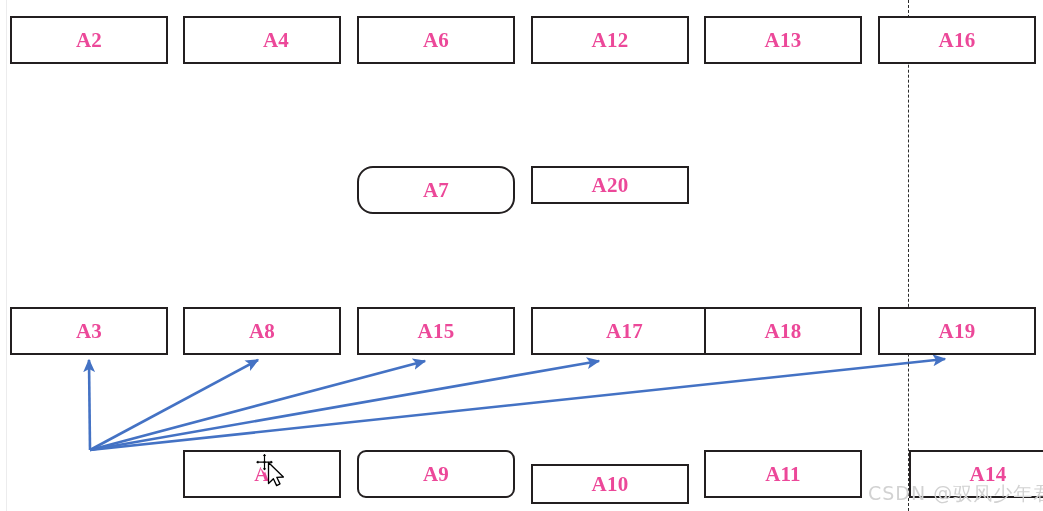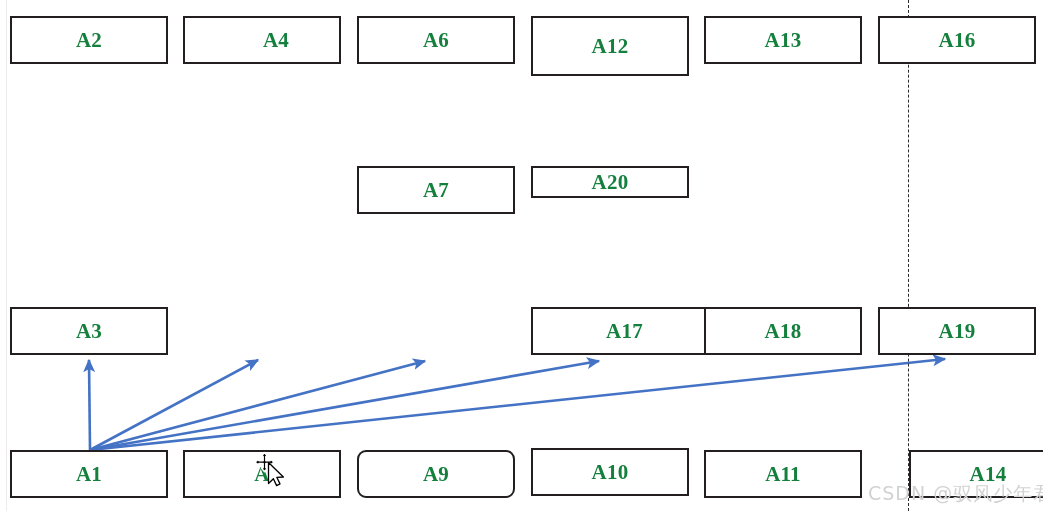--- a/index.html
+++ b/index.html
@@ -34,21 +34,21 @@
   .node {
     position: absolute;
     box-sizing: border-box;
     border: 2.2px solid #231f20;
     background: #ffffff;
     display: flex;
     align-items: center;
     justify-content: center;
     font-weight: bold;
     font-size: 21px;
-    color: #15803d;
+    color: #ec4899;
     letter-spacing: 0.2px;
     line-height: 1;
   }
   svg.arrow-layer {
     position: absolute;
     left: 0;
     top: 0;
     width: 1043px;
     height: 511px;
     pointer-events: none;
@@ -93,60 +93,63 @@
 
   <div class="node" style="left:10px;top:16px;width:158px;height:48px;">
       <span>A2</span>
     </div>
   <div class="node" style="left:183px;top:16px;width:158px;height:48px;padding-left:28px;">
       <span>A4</span>
     </div>
   <div class="node" style="left:357px;top:16px;width:158px;height:48px;">
       <span>A6</span>
     </div>
-  <div class="node" style="left:531px;top:16px;width:158px;height:60px;">
+  <div class="node" style="left:531px;top:16px;width:158px;height:48px;">
       <span>A12</span>
     </div>
   <div class="node" style="left:704px;top:16px;width:158px;height:48px;">
       <span>A13</span>
     </div>
   <div class="node" style="left:878px;top:16px;width:158px;height:48px;justify-content:center;">
       <span>A16</span>
     </div>
 
-  <div class="node" style="left:357px;top:166px;width:158px;height:48px;">
+  <div class="node" style="left:357px;top:166px;width:158px;height:48px;border-radius:16px;">
       <span>A7</span>
     </div>
-  <div class="node" style="left:531px;top:166px;width:158px;height:32px;">
+  <div class="node" style="left:531px;top:166px;width:158px;height:38px;">
       <span>A20</span>
     </div>
 
   <div class="node" style="left:10px;top:307px;width:158px;height:48px;">
       <span>A3</span>
+    </div>
+  <div class="node" style="left:183px;top:307px;width:158px;height:48px;">
+      <span>A8</span>
+    </div>
+  <div class="node" style="left:357px;top:307px;width:158px;height:48px;">
+      <span>A15</span>
     </div>
   <div class="node" style="left:531px;top:307px;width:187px;height:48px;">
       <span>A17</span>
     </div>
   <div class="node" style="left:704px;top:307px;width:158px;height:48px;">
       <span>A18</span>
     </div>
   <div class="node" style="left:878px;top:307px;width:158px;height:48px;">
       <span>A19</span>
     </div>
 
-  <div class="node" style="left:10px;top:450px;width:158px;height:48px;">
-      <span>A1</span>
-    </div>
   <div class="node" style="left:183px;top:450px;width:158px;height:48px;">
       <span>A</span>
     </div>
   <div class="node" style="left:357px;top:450px;width:158px;height:48px;border-radius:9px;">
       <span>A9</span>
     </div>
-  <div class="node" style="left:531px;top:448px;width:158px;height:48px;">
+  <div class="node" style="left:531px;top:464px;width:158px;height:40px;">
       <span>A10</span>
     </div>
   <div class="node" style="left:704px;top:450px;width:158px;height:48px;">
       <span>A11</span>
     </div>
   <div class="node" style="left:878px;top:450px;width:158px;height:48px;margin-left:31px;">
       <span>A14</span>
     </div>
 
   <svg class="cursor-overlay" style="left:248px;top:450px;" width="44" height="44" viewBox="0 0 44 44" xmlns="http://www.w3.org/2000/svg">

